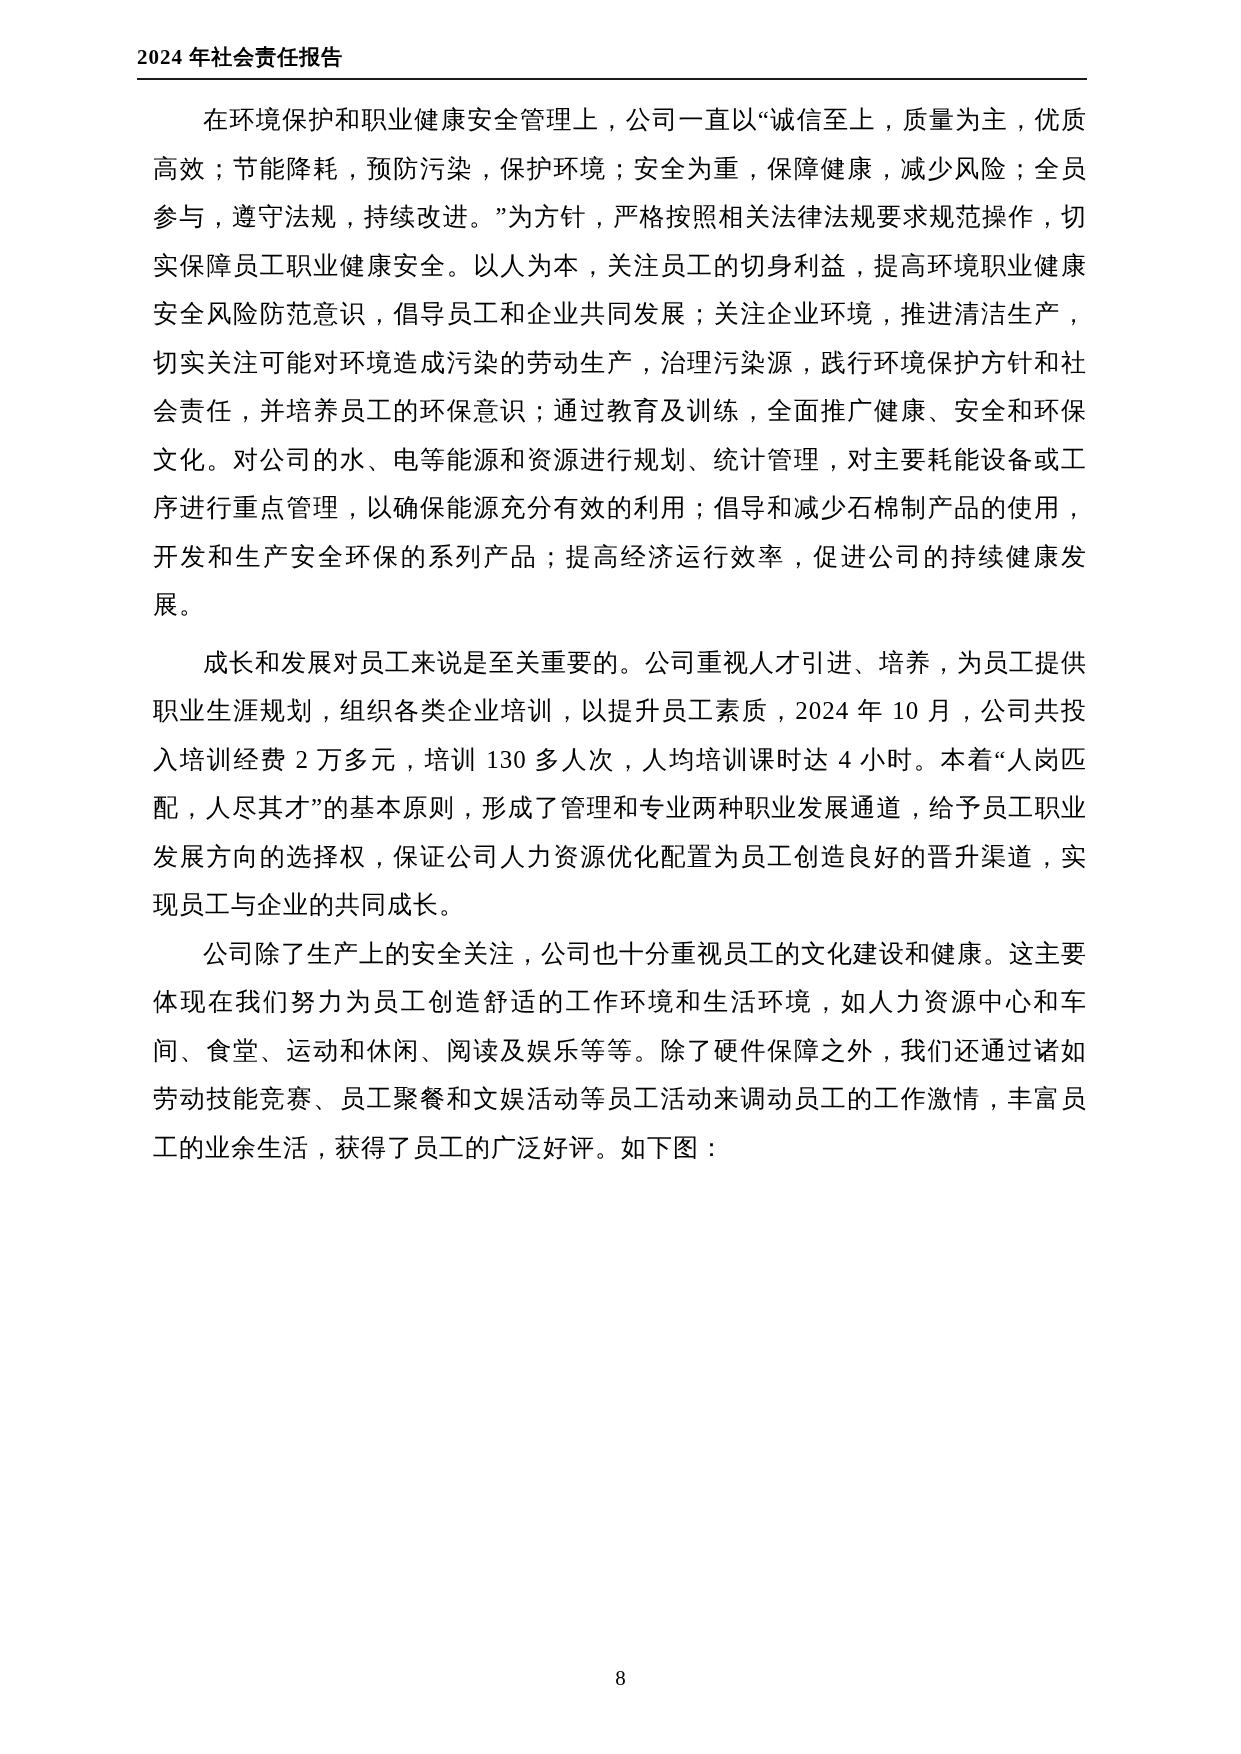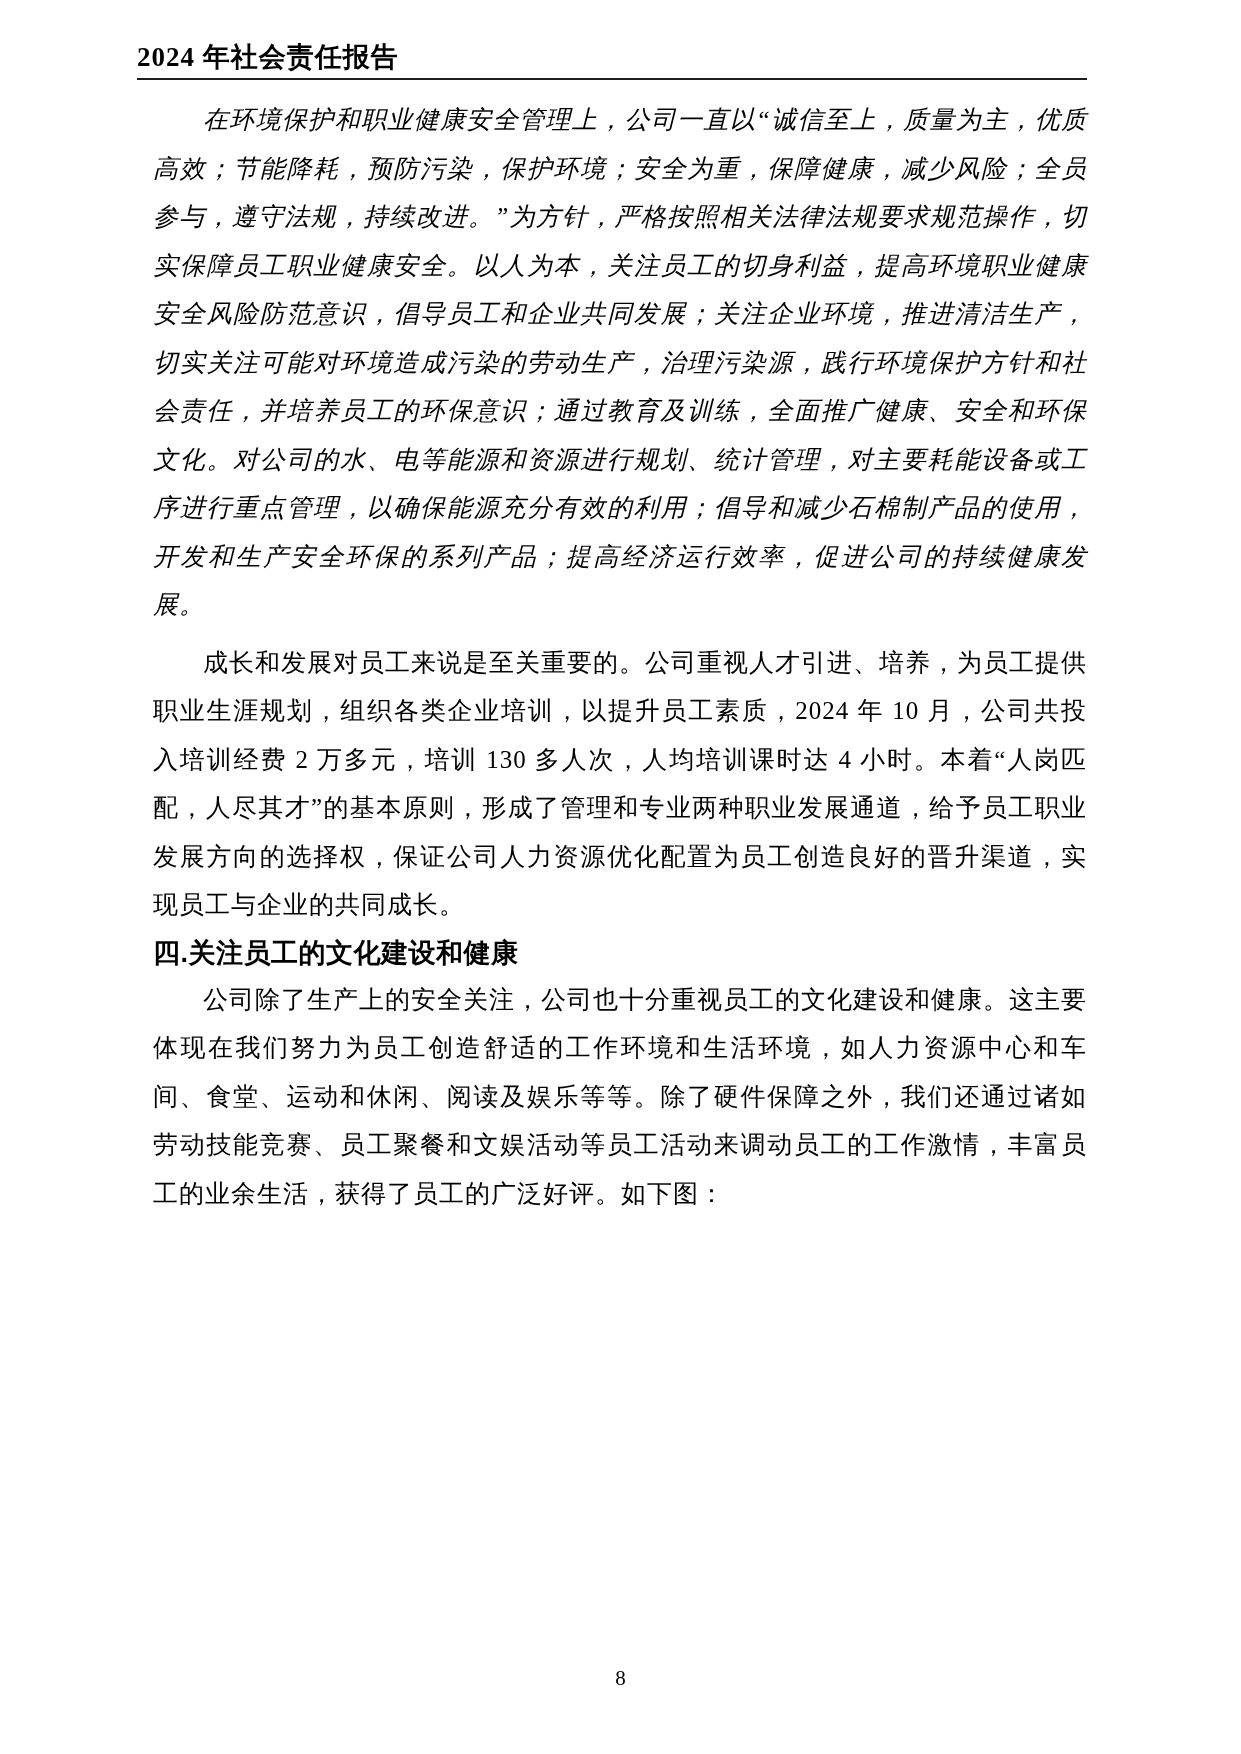--- a/index.html
+++ b/index.html
@@ -16,21 +16,21 @@
     font-family: "Liberation Serif", "DejaVu Serif", serif;
     overflow: hidden;
   }
   .header {
     position: absolute;
     top: 40px;
     left: 137px;
     width: 950px;
   }
   .header-title {
-    font-size: 27px;
+    font-size: 21px;
     font-weight: bold;
     line-height: 34px;
     letter-spacing: 1px;
   }
   .header-rule {
     height: 0;
     border-bottom: 2px solid #1c1c1c;
     margin-top: 4px;
   }
   .body-text {
@@ -50,21 +50,20 @@
   }
   .cont {
     margin-left: 24px;   
     text-indent: 0;
   }
   .indent {
     text-indent: 2em;    
   }
   .gap-top {
     margin-top: 16px;
-    font-style: italic;
   }
   .small-gap {
     margin-top: 9px;
   }
   .section-heading {
     margin: 0;
     font-family: "Liberation Sans", "DejaVu Sans", sans-serif;
     font-size: 27px;
     font-weight: bold;
     line-height: 46px;
@@ -89,21 +88,20 @@
 <div class="page">
 
   <div class="header">
     <div class="header-title">2024 年社会责任报告</div>
     <div class="header-rule"></div>
   </div>
 
   <div class="body-text">
     <p class="para indent gap-top">在环境保护和职业健康安全管理上，公司一直以“诚信至上，质量为主，优质高效；节能降耗，预防污染，保护环境；安全为重，保障健康，减少风险；全员参与，遵守法规，持续改进。”为方针，严格按照相关法律法规要求规范操作，切实保障员工职业健康安全。以人为本，关注员工的切身利益，提高环境职业健康安全风险防范意识，倡导员工和企业共同发展；关注企业环境，推进清洁生产，切实关注可能对环境造成污染的劳动生产，治理污染源，践行环境保护方针和社会责任，并培养员工的环保意识；通过教育及训练，全面推广健康、安全和环保文化。对公司的水、电等能源和资源进行规划、统计管理，对主要耗能设备或工序进行重点管理，以确保能源充分有效的利用；倡导和减少石棉制产品的使用，开发和生产安全环保的系列产品；提高经济运行效率，促进公司的持续健康发展。</p>
     <p class="para indent small-gap">成长和发展对员工来说是至关重要的。公司重视人才引进、培养，为员工提供职业生涯规划，组织各类企业培训，以提升员工素质，2024 年 10 月，公司共投入培训经费 2 万多元，培训 130 多人次，人均培训课时达 4 小时。本着“人岗匹配，人尽其才”的基本原则，形成了管理和专业两种职业发展通道，给予员工职业发展方向的选择权，保证公司人力资源优化配置为员工创造良好的晋升渠道，实现员工与企业的共同成长。</p>
-    <h2 class="section-heading">四.关注员工的文化建设和健康</h2>
     <p class="para indent">公司除了生产上的安全关注，公司也十分重视员工的文化建设和健康。这主要体现在我们努力为员工创造舒适的工作环境和生活环境，如人力资源中心和车间、食堂、运动和休闲、阅读及娱乐等等。除了硬件保障之外，我们还通过诸如劳动技能竞赛、员工聚餐和文娱活动等员工活动来调动员工的工作激情，丰富员工的业余生活，获得了员工的广泛好评。如下图：</p>
   </div>
 
   <div class="footer">
     <span class="page-number">8</span>
   </div>
 
 </div>
 
 </body></html>

